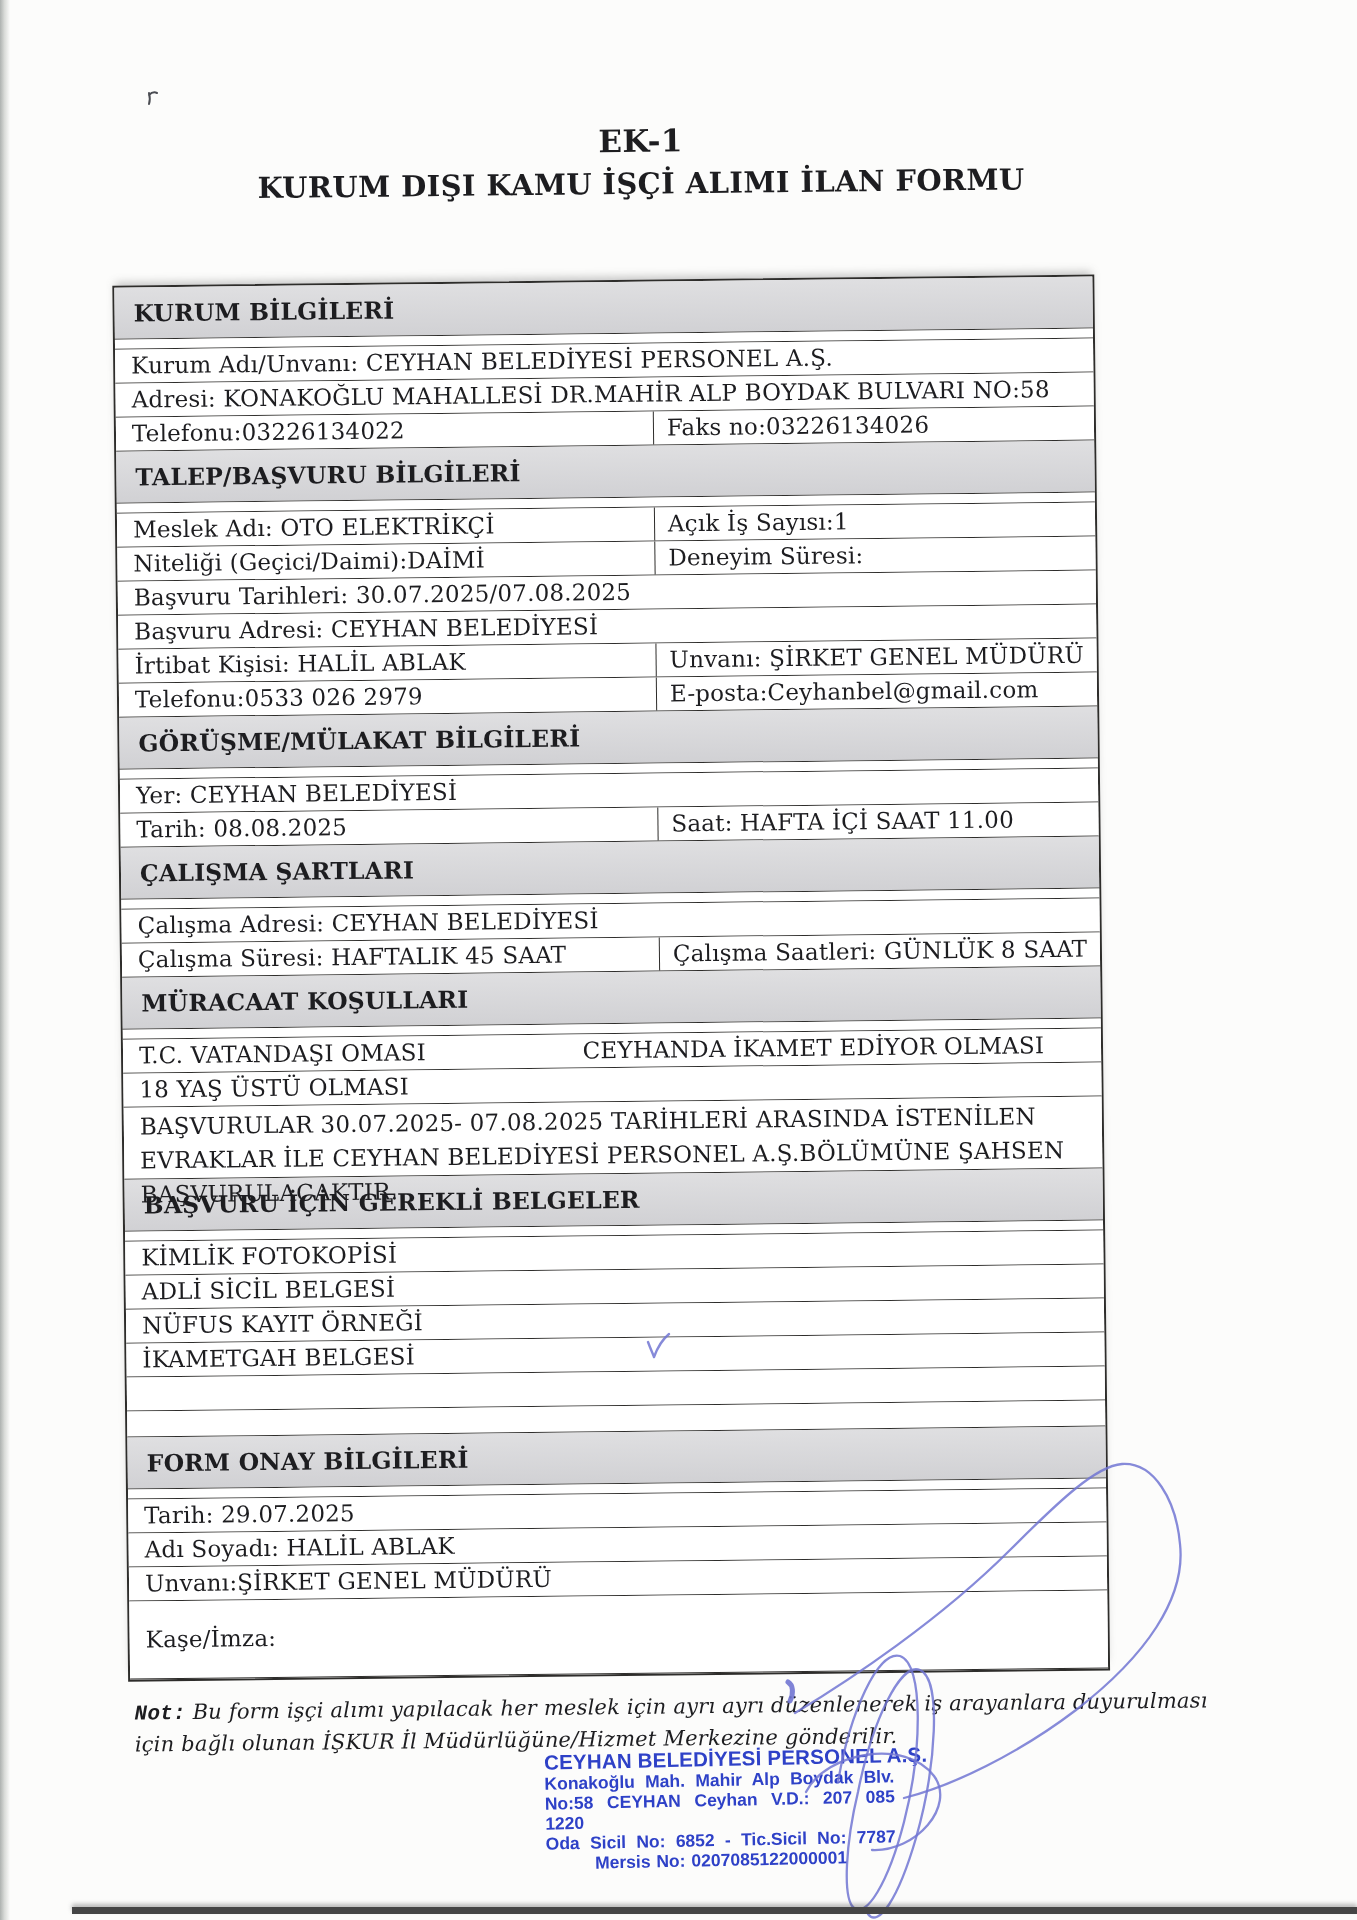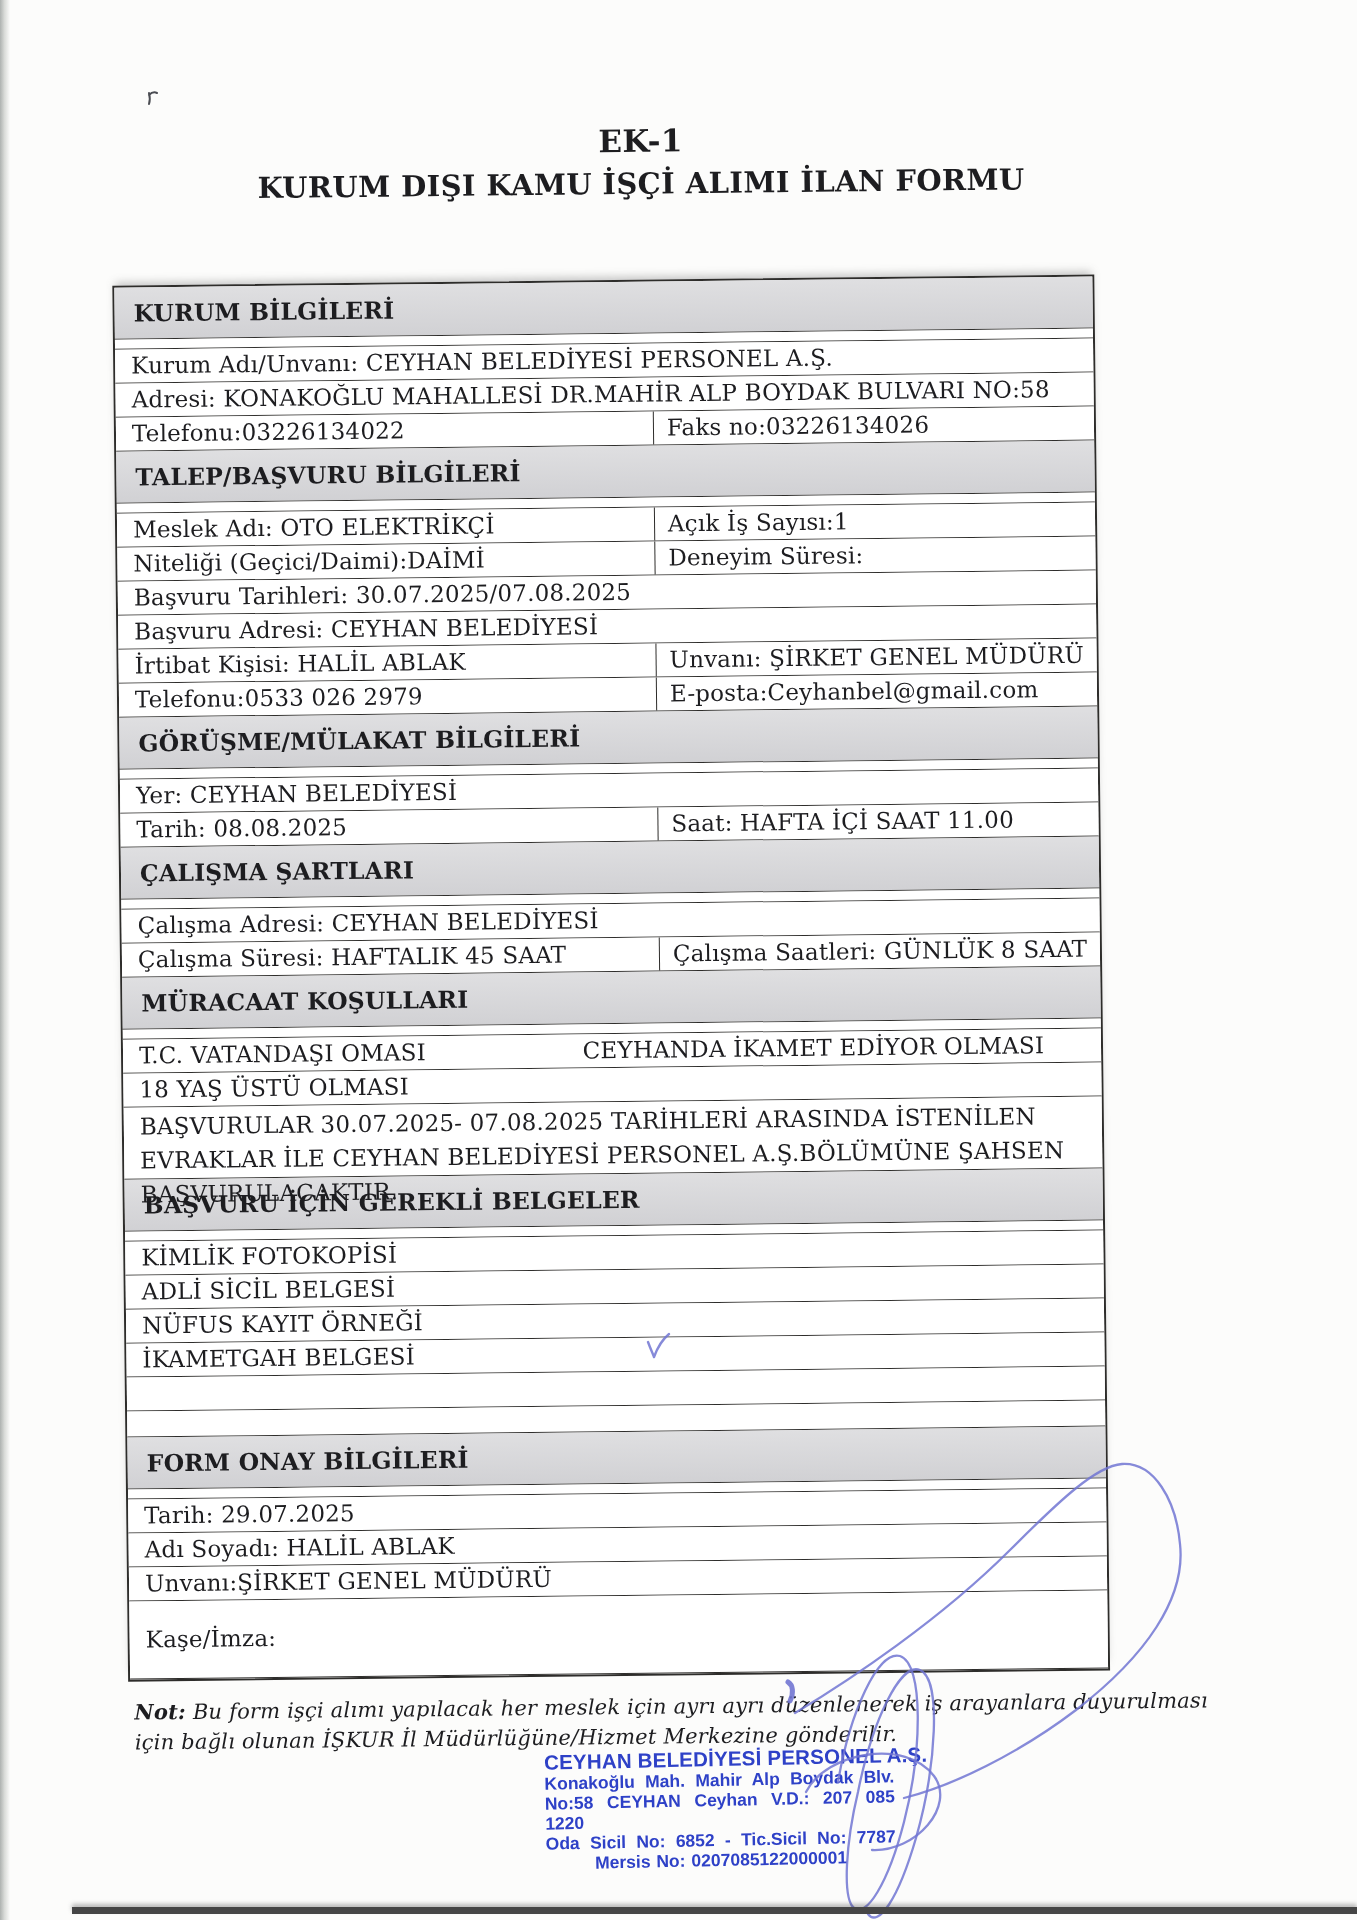--- a/index.html
+++ b/index.html
@@ -64,21 +64,21 @@
   .row.twotext .cell:last-child{ flex:1; padding-left:0; }
   .row.tall{ height:72px; align-items:flex-start; white-space:normal; }
   .row.tall .cell{ line-height:34px; padding-top:2px; padding-right:26px; }
   .row.xtall{ height:78px; }
   .row.empty .cell{ min-height:1px; }
 
   .note{
     margin:16px 0 0 126px; width:1080px;
     font-style:italic; font-size:21px; line-height:1.45; letter-spacing:.2px;
   }
-  .note-prefix{ font-weight:bold; }
+  .note-prefix{ font-weight:bold;font-family:Liberation Mono, monospace; }
 
   
   .stamp{
     position:absolute; left:545px; top:1748px; width:350px;
     transform:rotate(-1.2deg);
     color:var(--stamp-blue); opacity:.95;
     font-family:"Liberation Sans","DejaVu Sans",sans-serif; font-weight:bold;
   }
   .stamp-title{ font-size:20.5px; letter-spacing:.2px; white-space:nowrap; text-align:center; line-height:22px; }
   .stamp-line{ font-size:17.5px; line-height:20px; text-align:justify; text-align-last:justify; word-spacing:4px; }

